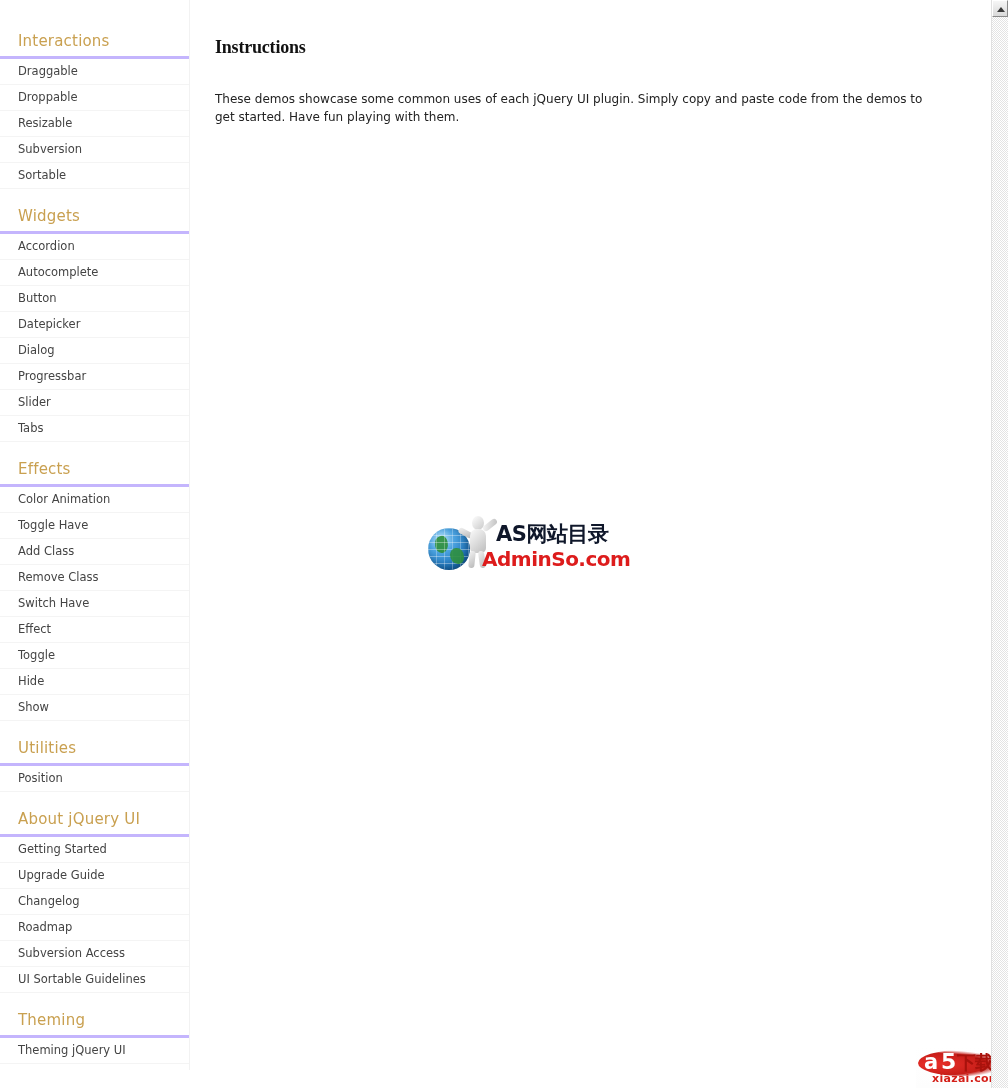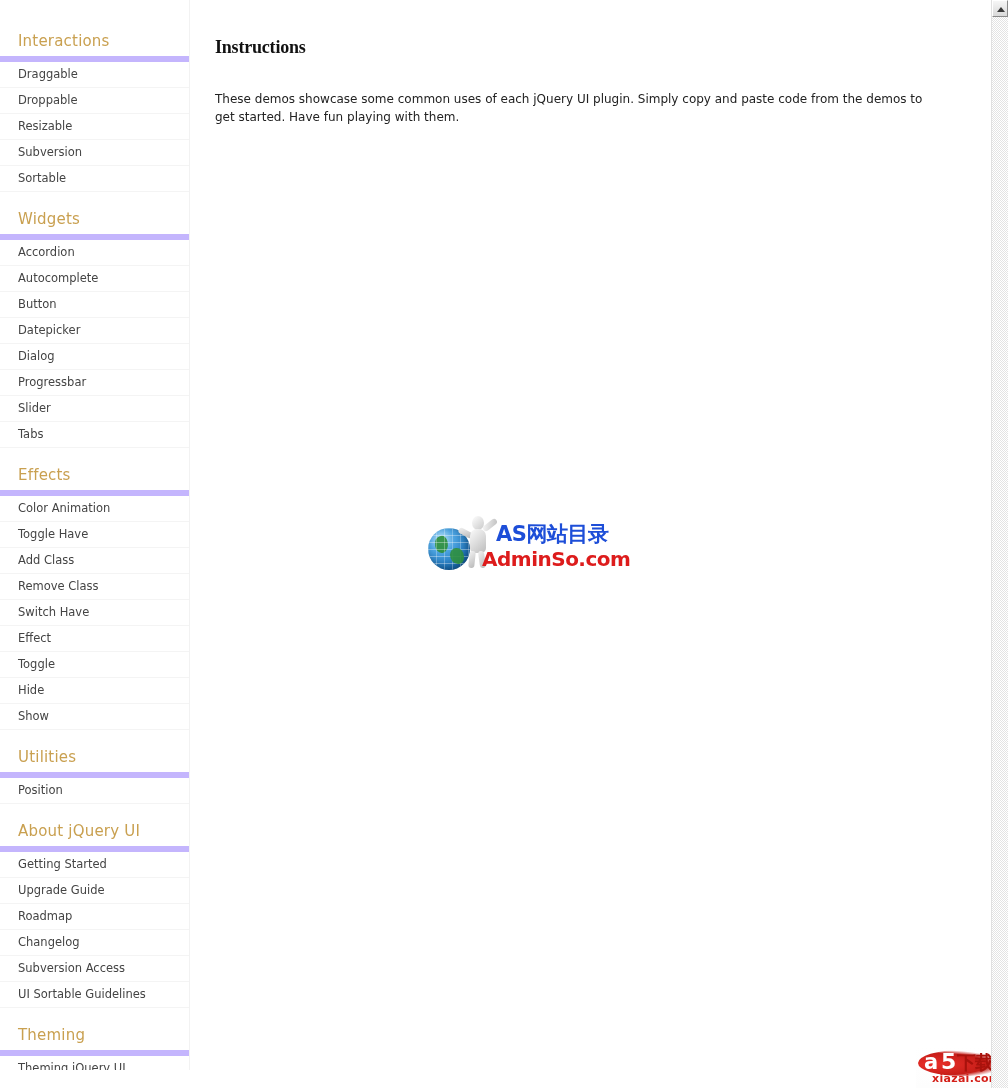--- a/index.html
+++ b/index.html
@@ -57,21 +57,21 @@
     font-size: 11.5px;
     color: #444444;
     padding: 5px 0 6px 18px;
     border-bottom: 1px solid #f4f4f4;
     line-height: 14px;
     cursor: pointer;
     background: #ffffff;
     white-space: nowrap;
   }
   .nav-item:first-child {
-    border-top: 6px solid #c4b5fd;
+    border-top: 3px solid #c4b5fd;
   }
   .section-gap {
     height: 6px;
   }
 
   
   #content {
     position: absolute;
     left: 191px;
     top: 0;
@@ -192,21 +192,21 @@
   .wm-text {
     position: absolute;
     left: 68px;
     top: 10px;
     line-height: 1;
   }
   .wm-line1 {
     font-family: "DejaVu Sans", "Liberation Sans", sans-serif;
     font-size: 21px;
     font-weight: bold;
-    color: #1d4ed8;
+    color: #0f172a;
     letter-spacing: -0.5px;
     display: block;
   }
   .wm-line2 {
     font-family: "DejaVu Sans", "Liberation Sans", sans-serif;
     font-size: 20px;
     font-weight: bold;
     color: #dd1c1c;
     letter-spacing: -0.5px;
     display: block;
@@ -337,22 +337,22 @@
         <div class="section-gap"></div>
         <h2 class="section-heading">Utilities</h2>
         <ul class="demo-list">
           <li class="nav-item">Position</li>
         </ul>
         <div class="section-gap"></div>
         <h2 class="section-heading">About jQuery UI</h2>
         <ul class="demo-list">
           <li class="nav-item">Getting Started</li>
           <li class="nav-item">Upgrade Guide</li>
+          <li class="nav-item">Changelog</li>
           <li class="nav-item">Roadmap</li>
-          <li class="nav-item">Changelog</li>
           <li class="nav-item">Subversion Access</li>
           <li class="nav-item">UI Sortable Guidelines</li>
         </ul>
         <div class="section-gap"></div>
         <h2 class="section-heading">Theming</h2>
         <ul class="demo-list">
           <li class="nav-item">Theming jQuery UI</li>
           <li class="nav-item">jQuery UI CSS Framework</li>
         </ul>
       </div>

